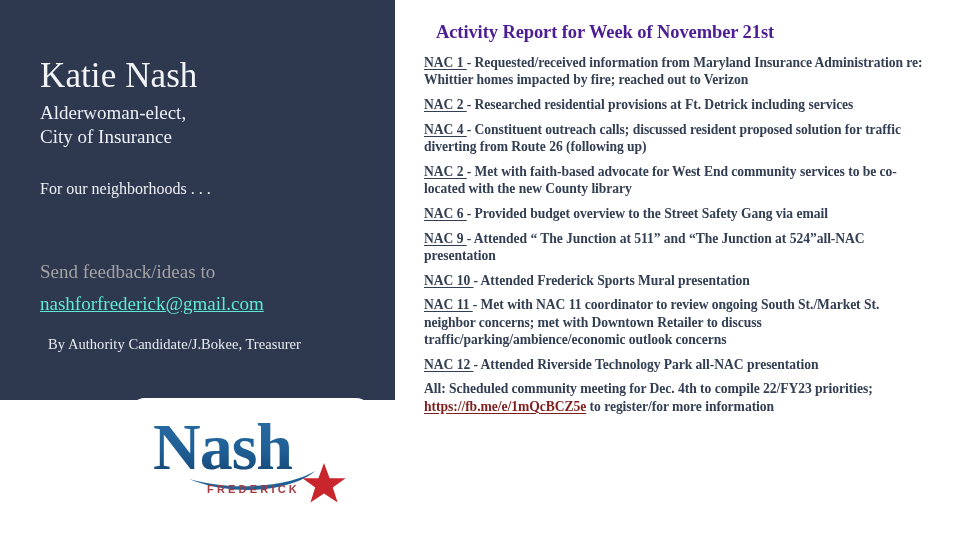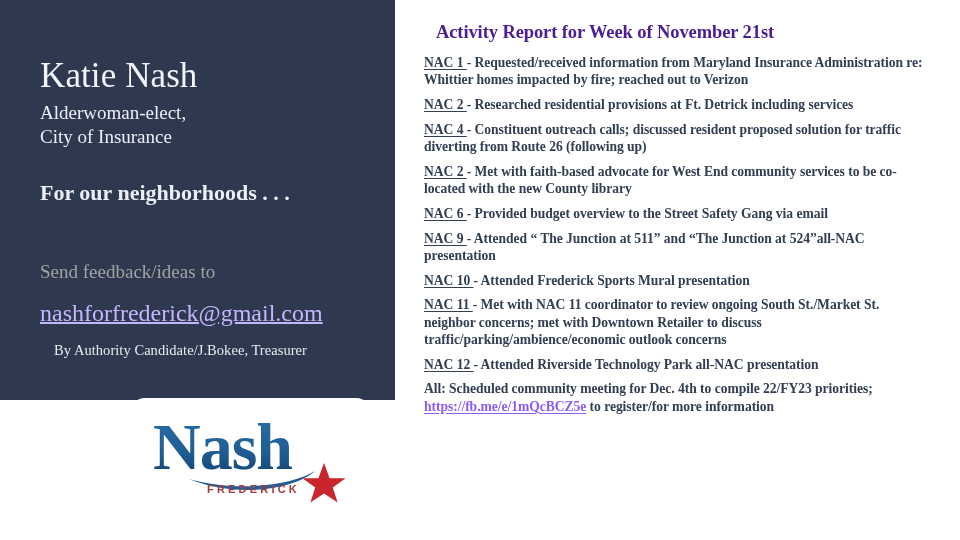--- a/index.html
+++ b/index.html
@@ -45,57 +45,57 @@
     margin: 0 0 6px 0;
   }
   .candidate-role {
     font-size: 19px;
     line-height: 1.27;
     color: #eceff5;
     font-weight: 400;
     margin: 0;
   }
   .tagline {
-    font-size: 22px;
+    font-size: 16px;
     line-height: 1.3;
     color: #eceff5;
     margin: 30px 0 0 0;
-    font-weight: 700;
+    font-weight: 400;
   }
   .feedback-block {
     position: absolute;
     left: 40px;
     top: 260px;
     right: 20px;
   }
   .feedback-label {
     font-size: 19px;
     line-height: 1.22;
     color: #a3a3a3;
     margin: 0;
     font-weight: 400;
   }
   .email-link {
-    font-size: 24px;
+    font-size: 19px;
     line-height: 1.2;
-    color: #c4b5fd;
+    color: #5eead4;
     text-decoration: underline;
     text-underline-offset: 1px;
     display: inline-block;
-    margin-top: 16px;
+    margin-top: 10px;
     font-weight: 400;
     cursor: pointer;
   }
   .authority {
     position: absolute;
     left: 40px;
     top: 328px;
     font-size: 14.5px;
     color: #e8ebf1;
-    margin: 14px;
+    margin: 8px;
     font-weight: 400;
     letter-spacing: 0.05px;
   }
 
   
   .logo-card {
     position: absolute;
     left: 129px;
     top: 398px;
     width: 243px;
@@ -132,21 +132,21 @@
     color: #323e52;
     line-height: 1.27;
     margin: 0 0 7.5px 0;
     letter-spacing: -0.05px;
   }
   .entry .tag {
     text-decoration: underline;
     text-underline-offset: 1.5px;
   }
   .entry .fb-link {
-    color: #8b5cf6;
+    color: #7f1d1d;
     text-decoration: underline;
     text-underline-offset: 1.5px;
     cursor: pointer;
   }
 </style>
 </head>
 <body>
 
 <div class="slide">
 

